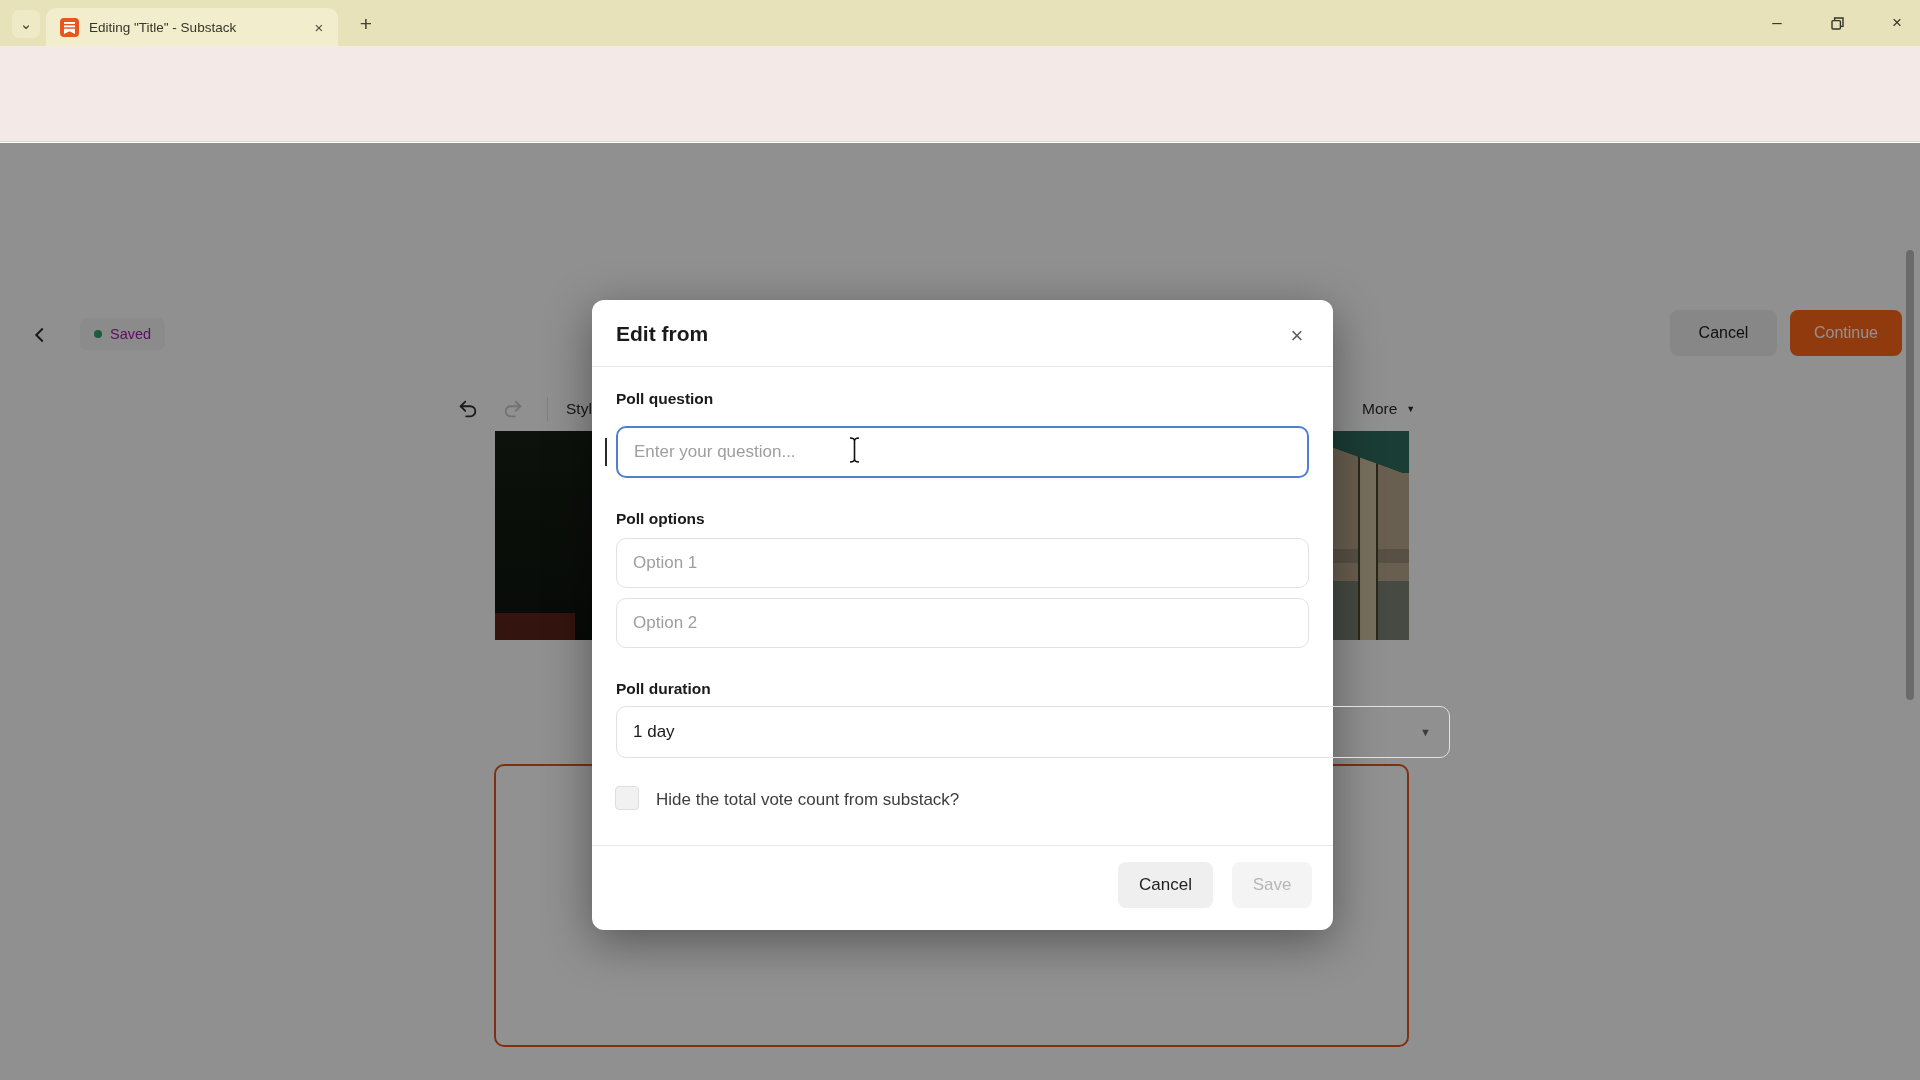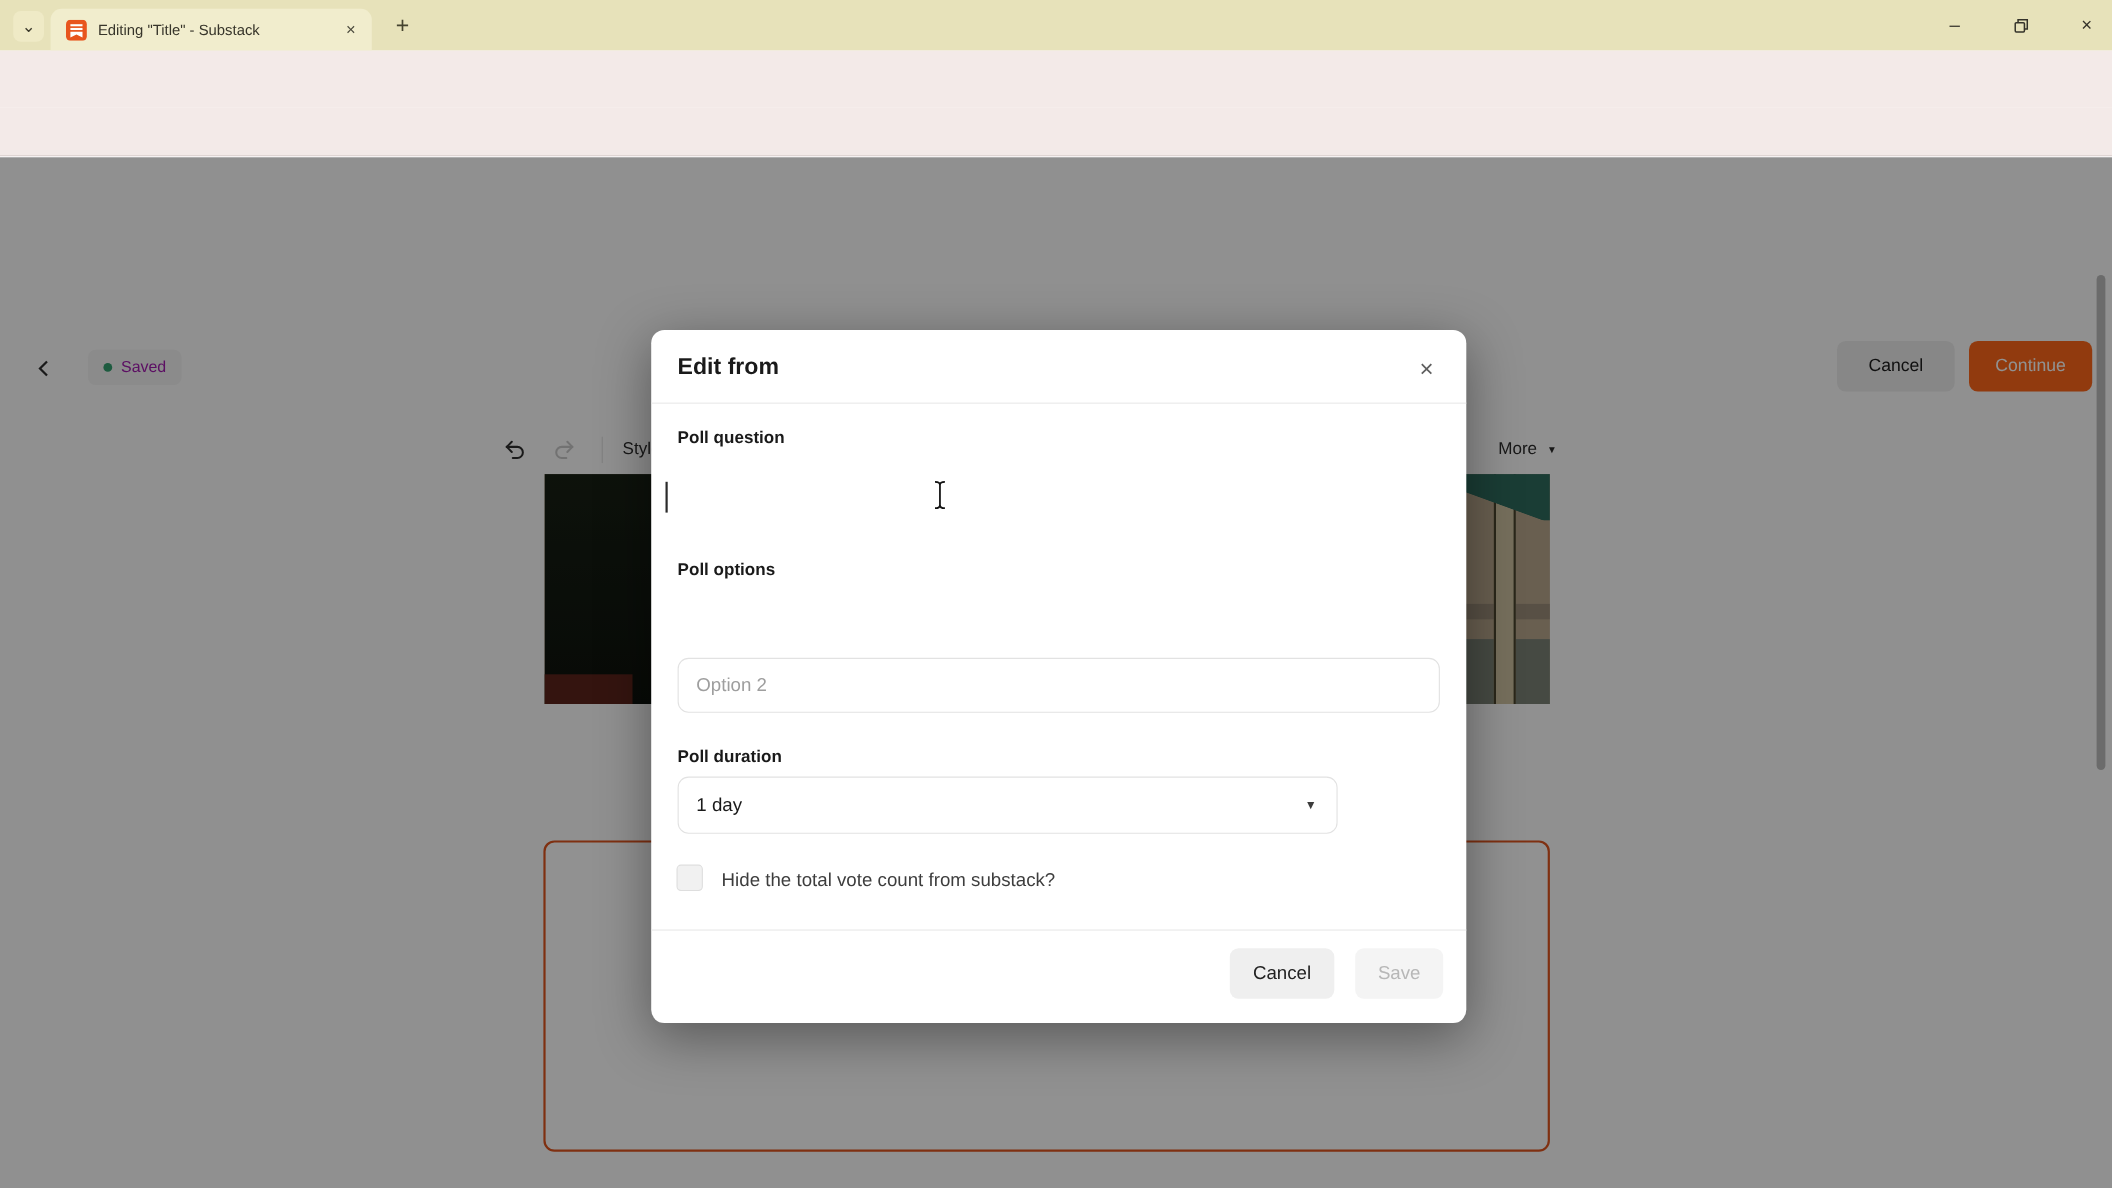--- a/index.html
+++ b/index.html
@@ -98,21 +98,21 @@
              justify-content:center; font-size:22px; color:#5f5f5f; }
   .m-div1 { position:absolute; left:0; top:66px; width:741px; height:1px; background:#e8e8e8; }
   .m-label { position:absolute; left:24px; font-size:15.5px; font-weight:600; color:#1a1a1a; }
   .m-input { position:absolute; left:24px; width:693px; border-radius:10px; border:1.5px solid #e2e2e2;
              background:#fff; font-size:17px; color:#1a1a1a; padding:0 16px;
              font-family:"Liberation Sans","DejaVu Sans",sans-serif; outline:none; }
   .m-input::placeholder { color:#9e9e9e; opacity:1; }
   .q-input { top:126px; height:52px; border:2px solid #4e7fd0; }
   .o1-input { top:238px; height:50px; }
   .o2-input { top:298px; height:50px; }
-  .m-select { position:absolute; left:24px; top:406px; width:600px; height:52px; border-radius:10px;
+  .m-select { position:absolute; left:24px; top:406px; width:834px; height:52px; border-radius:10px;
               border:1.5px solid #e2e2e2; display:flex; align-items:center; padding:0 16px;
               font-size:17px; color:#1a1a1a; }
   .m-select .sel-caret { position:absolute; right:18px; font-size:11px; color:#3c3c3c; }
   .text-caret { position:absolute; left:13px; top:138px; width:1.5px; height:28px; background:#2b2b2b; }
   .ibeam { position:absolute; left:256px; top:136px; color:#111; }
   .m-check { position:absolute; left:23px; top:486px; width:24px; height:24px; border-radius:4px;
              background:#f1f1f1; border:1px solid #dedede; }
   .m-check-label { position:absolute; left:64px; top:490px; font-size:17px; color:#3d3d3d; }
   .m-div2 { position:absolute; left:0; top:545px; width:741px; height:1px; background:#e8e8e8; }
   .m-btn { position:absolute; top:562px; height:46px; border-radius:8px; display:flex; align-items:center;
@@ -308,28 +308,30 @@
   </div>
 
   <div class="overlay"></div>
 
   <div class="modal">
     <div class="m-title">Edit from</div>
     <div class="m-close">×</div>
     <div class="m-div1"></div>
 
     <div class="m-label" style="top:90px;">Poll question</div>
+    <input class="m-input q-input" placeholder="Enter your question..." style="">
     <div class="text-caret"></div>
     <span class="ibeam">
       <svg width="13" height="28" viewBox="0 0 13 28" fill="none" stroke="#111" stroke-width="1.6">
         <path d="M2 2 c2.5 0 4.5 0.8 4.5 3 v18 c0 2.2-2 3-4.5 3 M11 2 c-2.5 0-4.5 0.8-4.5 3 v18 c0 2.2 2 3 4.5 3"></path>
       </svg>
     </span>
 
     <div class="m-label" style="top:210px;">Poll options</div>
+    <input class="m-input o1-input" placeholder="Option 1" style="">
     <input class="m-input o2-input" placeholder="Option 2" style="">
 
     <div class="m-label" style="top:380px;">Poll duration</div>
     <div class="m-select">
       <span>1 day</span>
       <span class="sel-caret">▼</span>
     </div>
 
     <div class="m-check"></div>
     <div class="m-check-label">Hide the total vote count from substack?</div>

